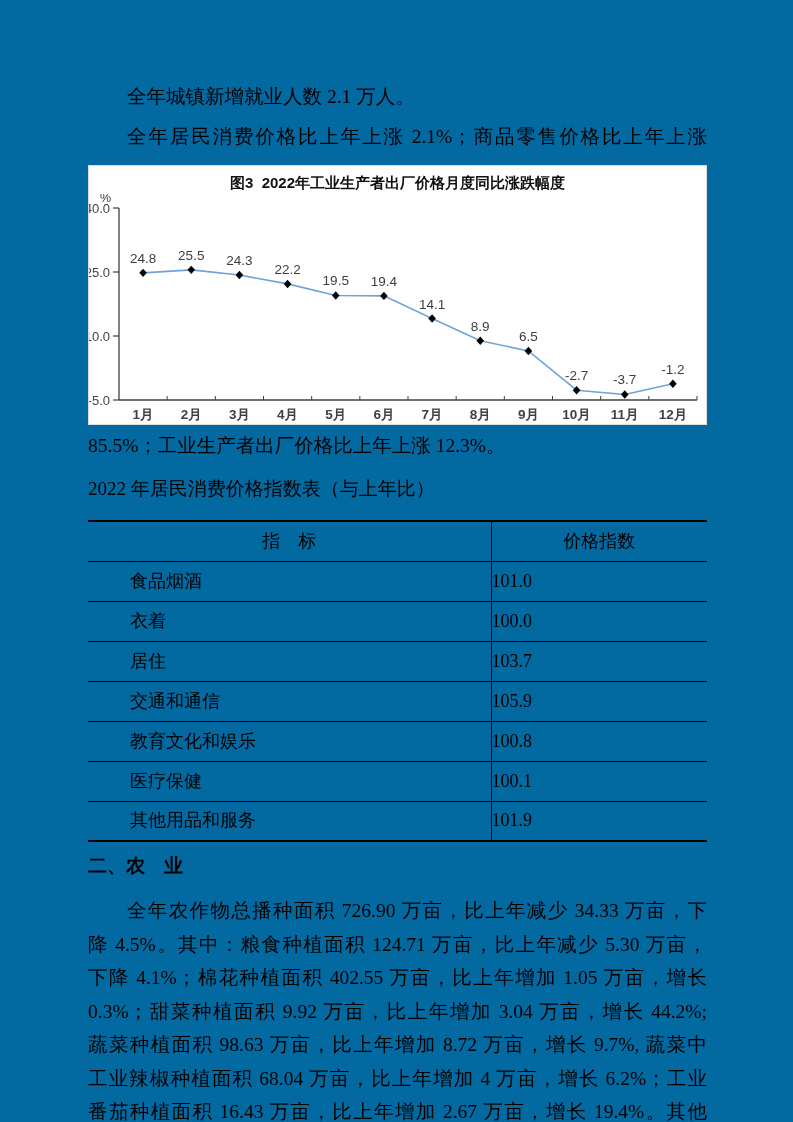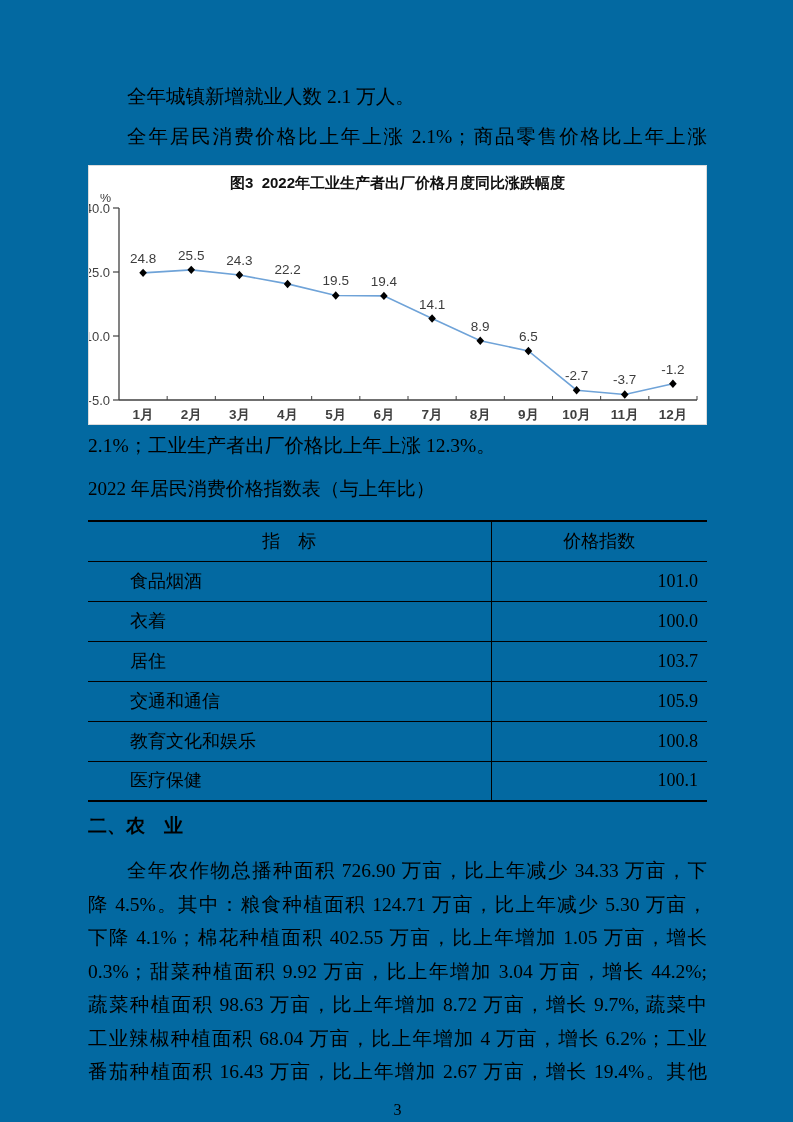--- a/index.html
+++ b/index.html
@@ -30,21 +30,21 @@
   table.cpi{
     border-collapse:collapse;width:619px;margin-top:18px;font-size:18px;
     border-top:2px solid #000;border-bottom:2px solid #000;table-layout:fixed;
   }
   .cpi th,.cpi td{height:40px;line-height:23px;padding:0;font-weight:normal;box-sizing:border-box;}
   .cpi thead th{border-bottom:1.5px solid #000;text-align:center;}
   .cpi tbody td{border-bottom:1.5px solid #000;}
   .cpi tbody tr:last-child td{border-bottom:none;}
   .cpi .c1{width:403px;border-right:1px solid #000;}
   .cpi td.c1{padding-left:42px;text-align:left;}
-  .cpi td.c2{text-align:right;padding-right:9px;}
+  .cpi td.c2{padding-right:9px;}
   
   .sec-head{margin-top:10px;font-size:19px;font-weight:bold;line-height:28px;}
   .ag{margin-top:14px;}
   .ag .t{line-height:33.5px;}
   .pageno{margin-top:10px;text-align:center;font-size:16px;line-height:22px;}
 </style>
 </head>
 <body>
 
 <div class="page">
@@ -111,21 +111,21 @@
         <text x="439.41666666666663" y="146.93333333333334" text-anchor="middle" font-size="13.5" fill="#3d3d3d">6.5</text>
         <path d="M487.5833333333333 191.98666666666668L491.3833333333333 196.18666666666667L487.5833333333333 200.38666666666666L483.7833333333333 196.18666666666667Z" fill="#000000"></path>
         <text x="487.5833333333333" y="186.18666666666667" text-anchor="middle" font-size="13.5" fill="#3d3d3d">-2.7</text>
         <path d="M535.75 196.25333333333336L539.55 200.45333333333335L535.75 204.65333333333334L531.95 200.45333333333335Z" fill="#000000"></path>
         <text x="535.75" y="190.45333333333335" text-anchor="middle" font-size="13.5" fill="#3d3d3d">-3.7</text>
         <path d="M583.9166666666666 185.5866666666667L587.7166666666666 189.7866666666667L583.9166666666666 193.98666666666668L580.1166666666667 189.7866666666667Z" fill="#000000"></path>
         <text x="583.9166666666666" y="179.7866666666667" text-anchor="middle" font-size="13.5" fill="#3d3d3d">-1.2</text>
       </svg>
   </div>
 
-  <div class="t just after-chart" style="text-align-last:left;">2.1%；工业生产者出厂价格比上年上涨 12.3%。</div>
+  <div class="t just after-chart" style="text-align-last:left;">85.5%；工业生产者出厂价格比上年上涨 12.3%。</div>
 
   <div class="tbl-title">2022 年居民消费价格指数表（与上年比）</div>
 
   <table class="cpi">
     <thead>
       <tr>
         <th class="c1">指　标</th>
         <th class="c2h">价格指数</th>
       </tr>
     </thead>
@@ -147,20 +147,24 @@
         <td class="c2">105.9</td>
       </tr>
       <tr>
         <td class="c1">教育文化和娱乐</td>
         <td class="c2">100.8</td>
       </tr>
       <tr>
         <td class="c1">医疗保健</td>
         <td class="c2">100.1</td>
       </tr>
+      <tr>
+        <td class="c1">其他用品和服务</td>
+        <td class="c2">101.9</td>
+      </tr>
     </tbody>
   </table>
 
   <div class="sec-head">二、农　业</div>
 
   <div class="ag">
     <div class="t ind just">全年农作物总播种面积 726.90 万亩，比上年减少 34.33 万亩，下</div>
     <div class="t just">降 4.5%。其中：粮食种植面积 124.71 万亩，比上年减少 5.30 万亩，</div>
     <div class="t just">下降 4.1%；棉花种植面积 402.55 万亩，比上年增加 1.05 万亩，增长</div>
     <div class="t just">0.3%；甜菜种植面积 9.92 万亩，比上年增加 3.04 万亩，增长 44.2%;</div>

